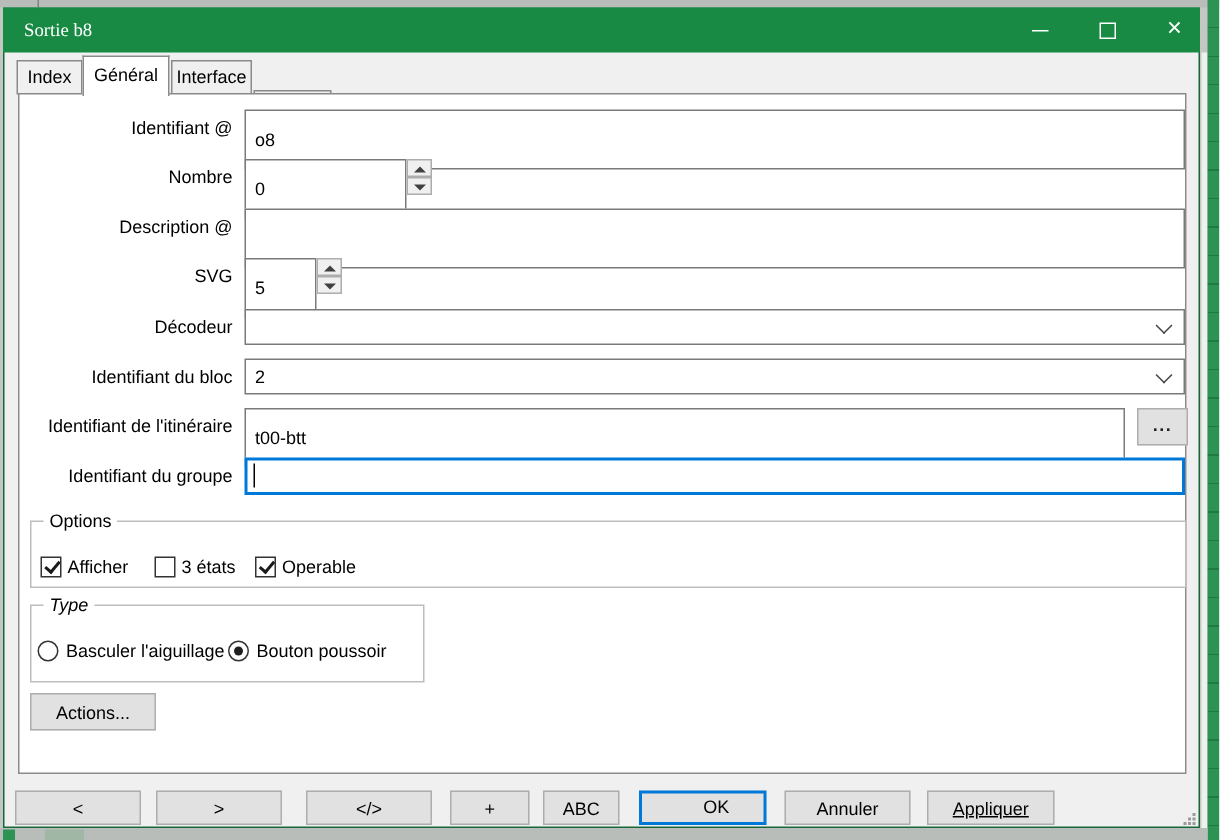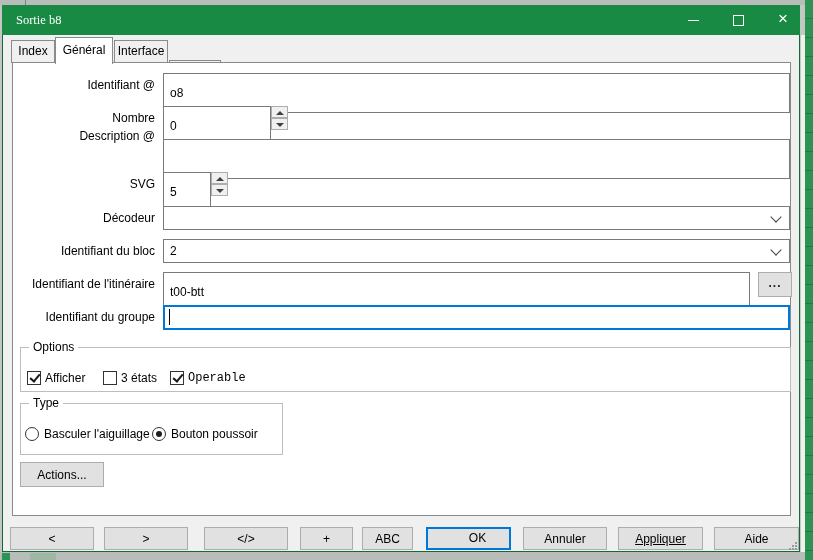--- a/index.html
+++ b/index.html
@@ -140,21 +140,21 @@
   <input class="abs tbox" style="left: 163px; top: 106px; width: 108px;" value="0">
   <div class="abs spin" style="left:271px; top:106px;">
     <div class="half up">
         <span class="tri-up"></span>
       </div>
     <div class="half dn">
         <span class="tri-dn"></span>
       </div>
   </div>
 
-  <div class="abs flabel" style="top:124px;margin-left:18px;">Description @</div>
+  <div class="abs flabel" style="top:139px;margin-left:18px;">Description @</div>
   <input class="abs tbox" style="left: 163px; top: 139px; width: 627px;" value="">
 
   <div class="abs flabel" style="top:172px;">SVG</div>
   <input class="abs tbox" style="left: 163px; top: 172px; width: 48px;" value="5">
   <div class="abs spin" style="left:211px; top:172px;">
     <div class="half up">
         <span class="tri-up"></span>
       </div>
     <div class="half dn">
         <span class="tri-dn"></span>
@@ -183,36 +183,35 @@
   <input class="abs tbox focused" style="left: 163px; top: 305px; width: 627px; height: 25px;" value="">
   <div class="abs caret" style="left:169px; top:309px;"></div>
 
   <div class="abs groupbox gb-options"></div>
   <div class="abs legend" style="left:29px; top:340px;">Options</div>
   <div class="abs checkbox checked" style="left:27px; top:371px;"></div>
   <div class="abs ctl-label" style="left:45px; top:370px;">Afficher</div>
   <div class="abs checkbox" style="left:103px; top:371px;"></div>
   <div class="abs ctl-label" style="left:121px; top:370px;">3 états</div>
   <div class="abs checkbox checked" style="left:170px; top:371px;"></div>
-  <div class="abs ctl-label" style="left:188px; top:370px;font-family:Liberation Mono, monospace;">Operable</div>
+  <div class="abs ctl-label" style="left:188px; top:370px;">Operable</div>
 
   <div class="abs groupbox gb-type"></div>
-  <div class="abs legend" style="left:29px; top:396px;">Type</div>
+  <div class="abs legend" style="left:29px; top:396px;font-style:italic;">Type</div>
   <div class="abs radio" style="left:25px; top:427px;"></div>
   <div class="abs ctl-label" style="left:44px; top:426px;">Basculer l'aiguillage</div>
   <div class="abs radio selected" style="left:152px; top:427px;"></div>
   <div class="abs ctl-label" style="left:171px; top:426px;">Bouton poussoir</div>
 
   <button class="abs btn" style="left:20px; top:462px; width:84px; height:25px;">Actions...</button>
 
   <button class="abs btn fbtn" style="left:10px;  width:84px;">&lt;</button>
   <button class="abs btn fbtn" style="left:104px; width:84px;">&gt;</button>
   <button class="abs btn fbtn" style="left:204px; width:84px;">&lt;/&gt;</button>
   <button class="abs btn fbtn" style="left:300px; width:53px;">+</button>
   <button class="abs btn fbtn" style="left:362px; width:51px;">ABC</button>
   <button class="abs btn fbtn focusedbtn" style="left:426px; width:85px;">OK</button>
   <button class="abs btn fbtn" style="left:523px; width:84px;">Annuler</button>
   <button class="abs btn fbtn" style="left:618px; width:85px;text-decoration:underline;">Appliquer</button>
-  <button class="abs btn fbtn" style="left:714px; width:85px;">Aide</button>
 
   <div class="abs grip"></div>
 
 </div>
 
 </body></html>

